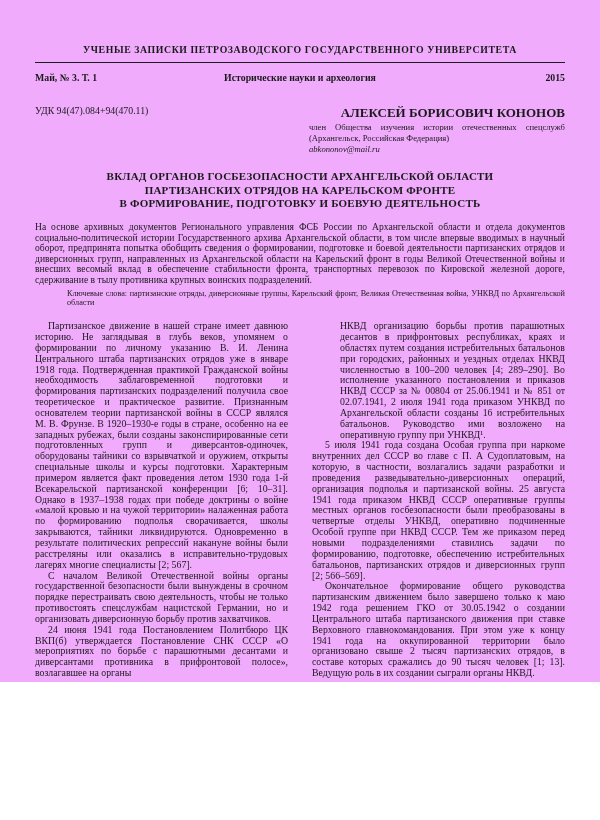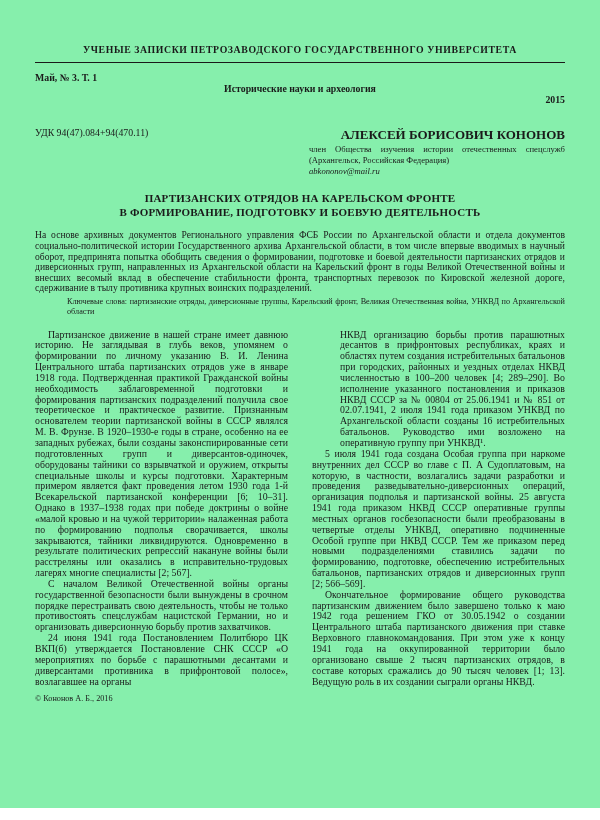--- a/index.html
+++ b/index.html
@@ -1,22 +1,22 @@
 <!DOCTYPE html>
 <html lang="ru"><head>
 <meta charset="utf-8">
 <style>
   html,body{margin:0;padding:0;background:#ffffff;}
   body{font-family:"Liberation Serif","DejaVu Serif",serif;color:#1a1a1a;}
-  .page{position:relative;width:600px;height:808px;background:#86efac;overflow:hidden;box-sizing:border-box;padding:0 35px;}
+  .page{position:relative;width:600px;height:682px;background:#f0abfc;overflow:hidden;box-sizing:border-box;padding:0 35px;}
 
   .masthead{margin-top:44px;text-align:center;font-weight:bold;font-size:9.8px;letter-spacing:0.6px;}
   .rule{border-bottom:1.2px solid #1a1a1a;margin-top:7px;}
 
-  .info-row{display:flex;margin-top:9px;font-weight:bold;font-size:9.8px;flex-direction:column;}
+  .info-row{display:flex;margin-top:9px;font-weight:bold;font-size:9.8px;}
   .info-row .left{flex:1;text-align:left;}
   .info-row .center{flex:2;text-align:center;}
   .info-row .right{flex:1;text-align:right;}
 
   .meta-row{display:flex;justify-content:space-between;align-items:flex-start;margin-top:22px;}
   .udc{font-size:9.8px;white-space:nowrap;}
   .author-block{width:256px;text-align:left;}
   .author-name{font-weight:bold;font-size:13px;text-align:right;}
   .author-affil{font-size:8.6px;line-height:10.6px;text-align:justify;margin-top:1px;}
   .author-email{font-size:8.6px;font-style:italic;margin-top:1px;}
@@ -50,20 +50,21 @@
   <div class="meta-row">
     <span class="udc">УДК 94(47).084+94(470.11)</span>
     <div class="author-block">
       <div class="author-name">АЛЕКСЕЙ БОРИСОВИЧ КОНОНОВ</div>
       <div class="author-affil">член Общества изучения истории отечественных спецслужб (Архангельск, Российская Федерация)</div>
       <div class="author-email">abkononov@mail.ru</div>
     </div>
   </div>
 
   <div class="article-title">
+    <div>ВКЛАД ОРГАНОВ ГОСБЕЗОПАСНОСТИ АРХАНГЕЛЬСКОЙ ОБЛАСТИ</div>
     <div>ПАРТИЗАНСКИХ ОТРЯДОВ НА КАРЕЛЬСКОМ ФРОНТЕ</div>
     <div>В ФОРМИРОВАНИЕ, ПОДГОТОВКУ И БОЕВУЮ ДЕЯТЕЛЬНОСТЬ</div>
   </div>
 
   <div class="abstract">На основе архивных документов Регионального управления ФСБ России по Архангельской области и отдела документов социально-политической истории Государственного архива Архангельской области, в том числе впервые вводимых в научный оборот, предпринята попытка обобщить сведения о формировании, подготовке и боевой деятельности партизанских отрядов и диверсионных групп, направленных из Архангельской области на Карельский фронт в годы Великой Отечественной войны и внесших весомый вклад в обеспечение стабильности фронта, транспортных перевозок по Кировской железной дороге, сдерживание в тылу противника крупных воинских подразделений.</div>
 
   <div class="keywords">
     <span>Ключевые слова: </span>
     <span>партизанские отряды, диверсионные группы, Карельский фронт, Великая Отечественная война, УНКВД по Архангельской области</span>
   </div>

